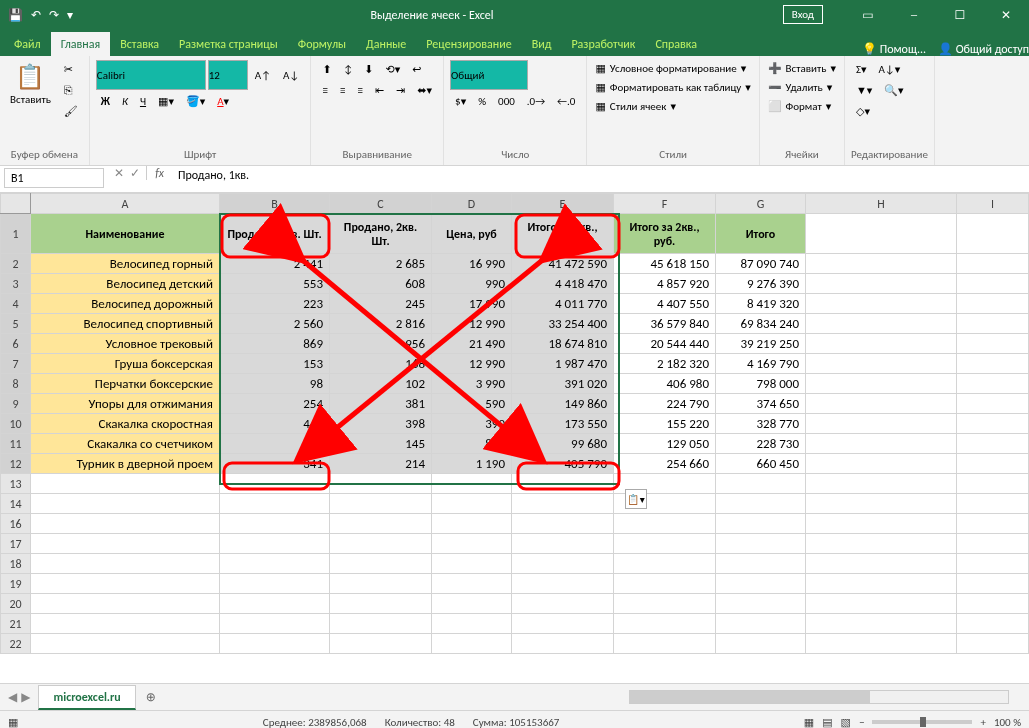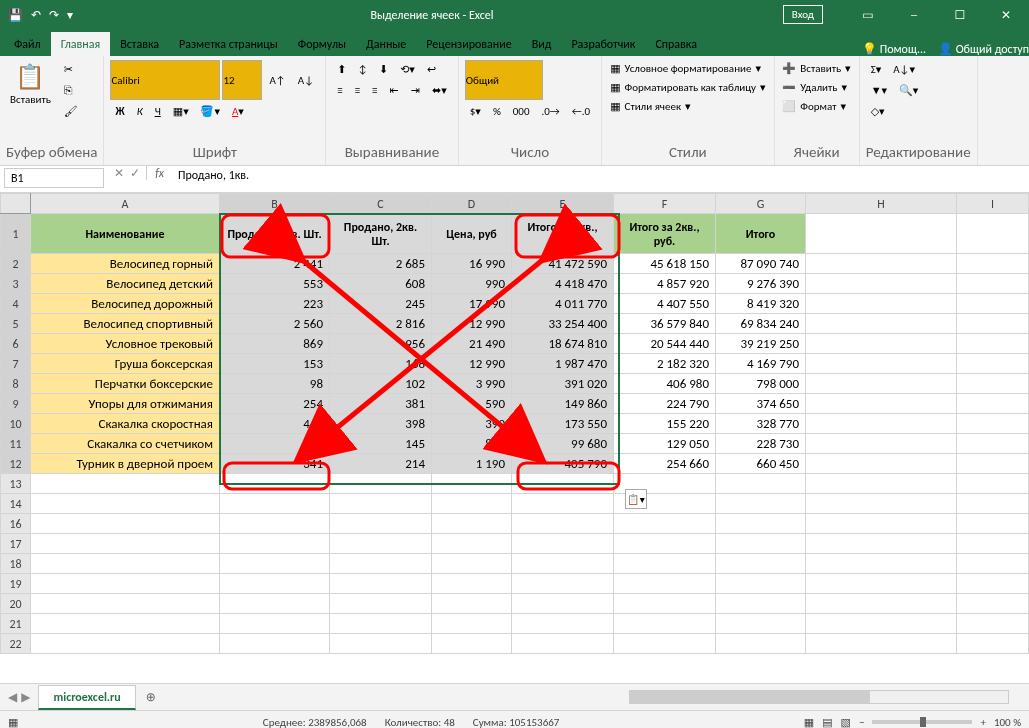--- a/index.html
+++ b/index.html
@@ -5,33 +5,33 @@
 * { box-sizing: border-box; margin: 0; padding: 0; font-family: "Segoe UI", Calibri, sans-serif; }
 body { background: #fff; width: 1029px; height: 728px; overflow: hidden; position: relative; }
 .titlebar { height: 29px; background: #217346; color: #fff; display: flex; align-items: center; font-size: 12px; }
 .titlebar .qat { display: flex; align-items: center; gap: 8px; padding: 0 8px; }
 .titlebar .qat span { cursor: pointer; }
 .titlebar .title { flex: 1; text-align: center; }
 .titlebar .winbtns { display: flex; }
 .titlebar .winbtns .btn { width: 46px; height: 29px; display: flex; align-items: center; justify-content: center; cursor: pointer; }
 .titlebar .login { border: 1px solid #fff; padding: 2px 8px; margin-right: 22px; font-size: 11px; }
 .tabs { height: 27px; background: #217346; display: flex; align-items: flex-end; padding-left: 4px; font-size: 12px; }
-.tabs .tab { padding: 5px 10px; color: #000000; cursor: pointer; }
+.tabs .tab { padding: 5px 10px; color: #bef264; cursor: pointer; }
 .tabs .tab.active { background: #f3f3f3; color: #217346; }
 .tabs .spacer { flex: 1; }
 .tabs .right { display: flex; align-items: center; color: #fff; gap: 12px; }
 .ribbon { height: 110px; background: #f3f3f3; border-bottom: 1px solid #d4d4d4; display: flex; font-size: 11px; }
 .ribbon .group { border-right: 1px solid #e1e1e1; padding: 4px 6px; display: flex; flex-direction: column; justify-content: space-between; }
-.ribbon .group .label { text-align: center; color: #666; font-size: 15px; padding-top: 2px; }
+.ribbon .group .label { text-align: center; color: #666; font-size: 11px; padding-top: 2px; }
 .ribbon .controls { display: flex; gap: 4px; align-items: flex-start; }
 .ribbon .bigbtn { display: flex; flex-direction: column; align-items: center; gap: 2px; padding: 2px 4px; cursor: pointer; }
 .ribbon .col { display: flex; flex-direction: column; gap: 2px; }
 .ribbon .row { display: flex; gap: 2px; align-items: center; }
 .ribbon .btn { padding: 2px 4px; border: 1px solid transparent; cursor: pointer; }
-.ribbon select, .ribbon .combo { font-size: 11px; border: 1px solid #ababab; background: #eab308; height: 40px; }
+.ribbon select, .ribbon .combo { font-size: 11px; border: 1px solid #ababab; background: #14b8a6; height: 30px; }
 .ribbon .stylebtn { display: flex; align-items: center; gap: 4px; padding: 2px; cursor: pointer; }
 .formulabar { height: 27px; border-bottom: 1px solid #d4d4d4; display: flex; align-items: flex-start; font-size: 12px; }
 .formulabar .namebox { width: 100px; border: 1px solid #ccc; margin: 2px 4px; padding: 2px 6px; background: #fff; }
 .formulabar .fxbtns { display: flex; gap: 6px; padding: 0 6px; color: #888; border-right: 1px solid #ccc; }
 .formulabar .fx { padding: 0 8px; font-style: italic; color: #666; }
 .formulabar .formula { flex: 1; padding: 2px 6px; }
 .grid-wrap { position: relative; height: 490px; overflow: hidden; }
 .grid { border-collapse: collapse; font-size: 13px; width: 100%; }
 .grid th, .grid td { border: 1px solid #d4d4d4; height: 20px; }
 .grid .corner { width: 30px; background: #e6e6e6; border-right: 1px solid #999; border-bottom: 1px solid #999; }

